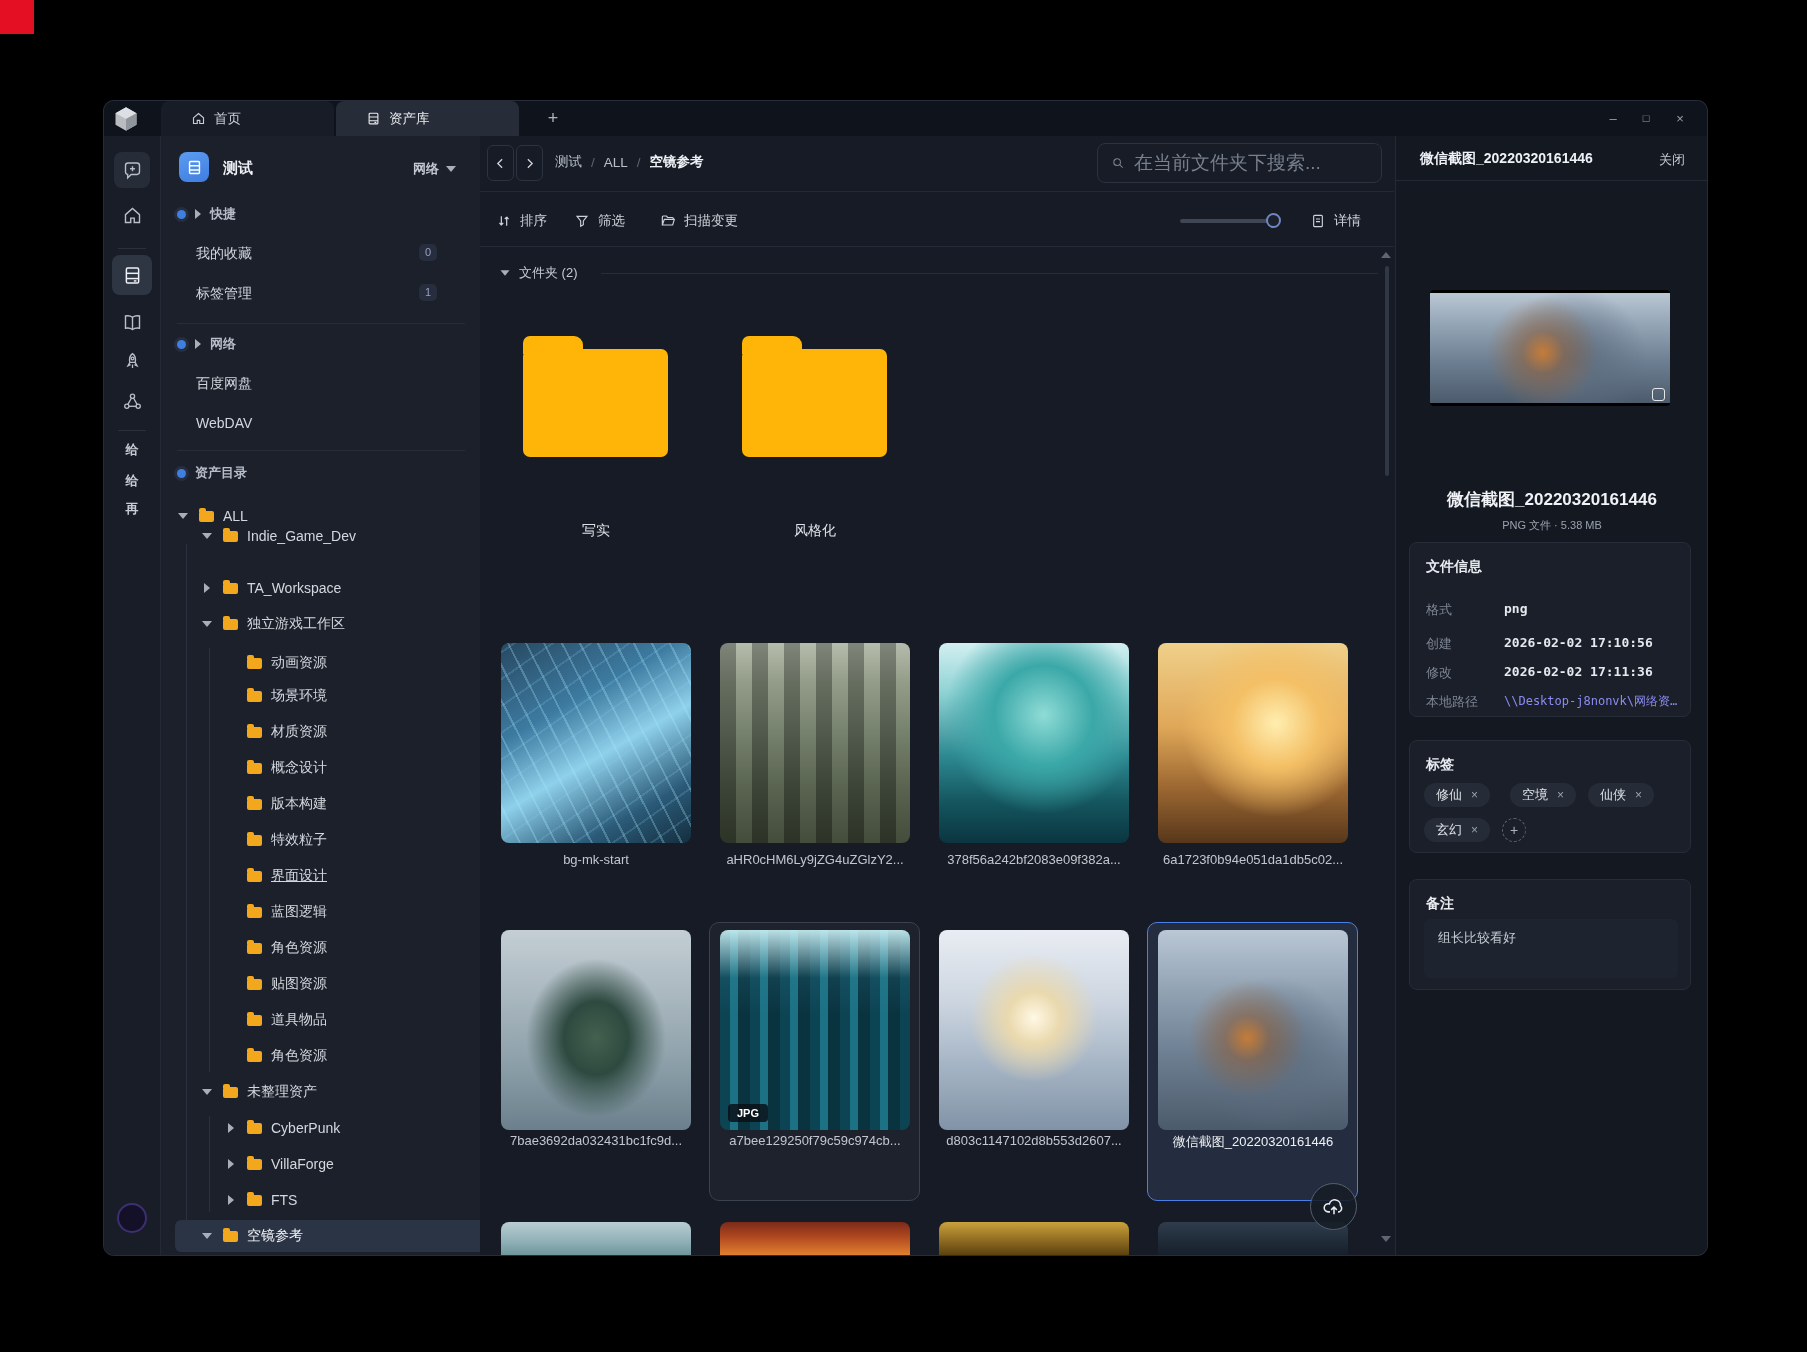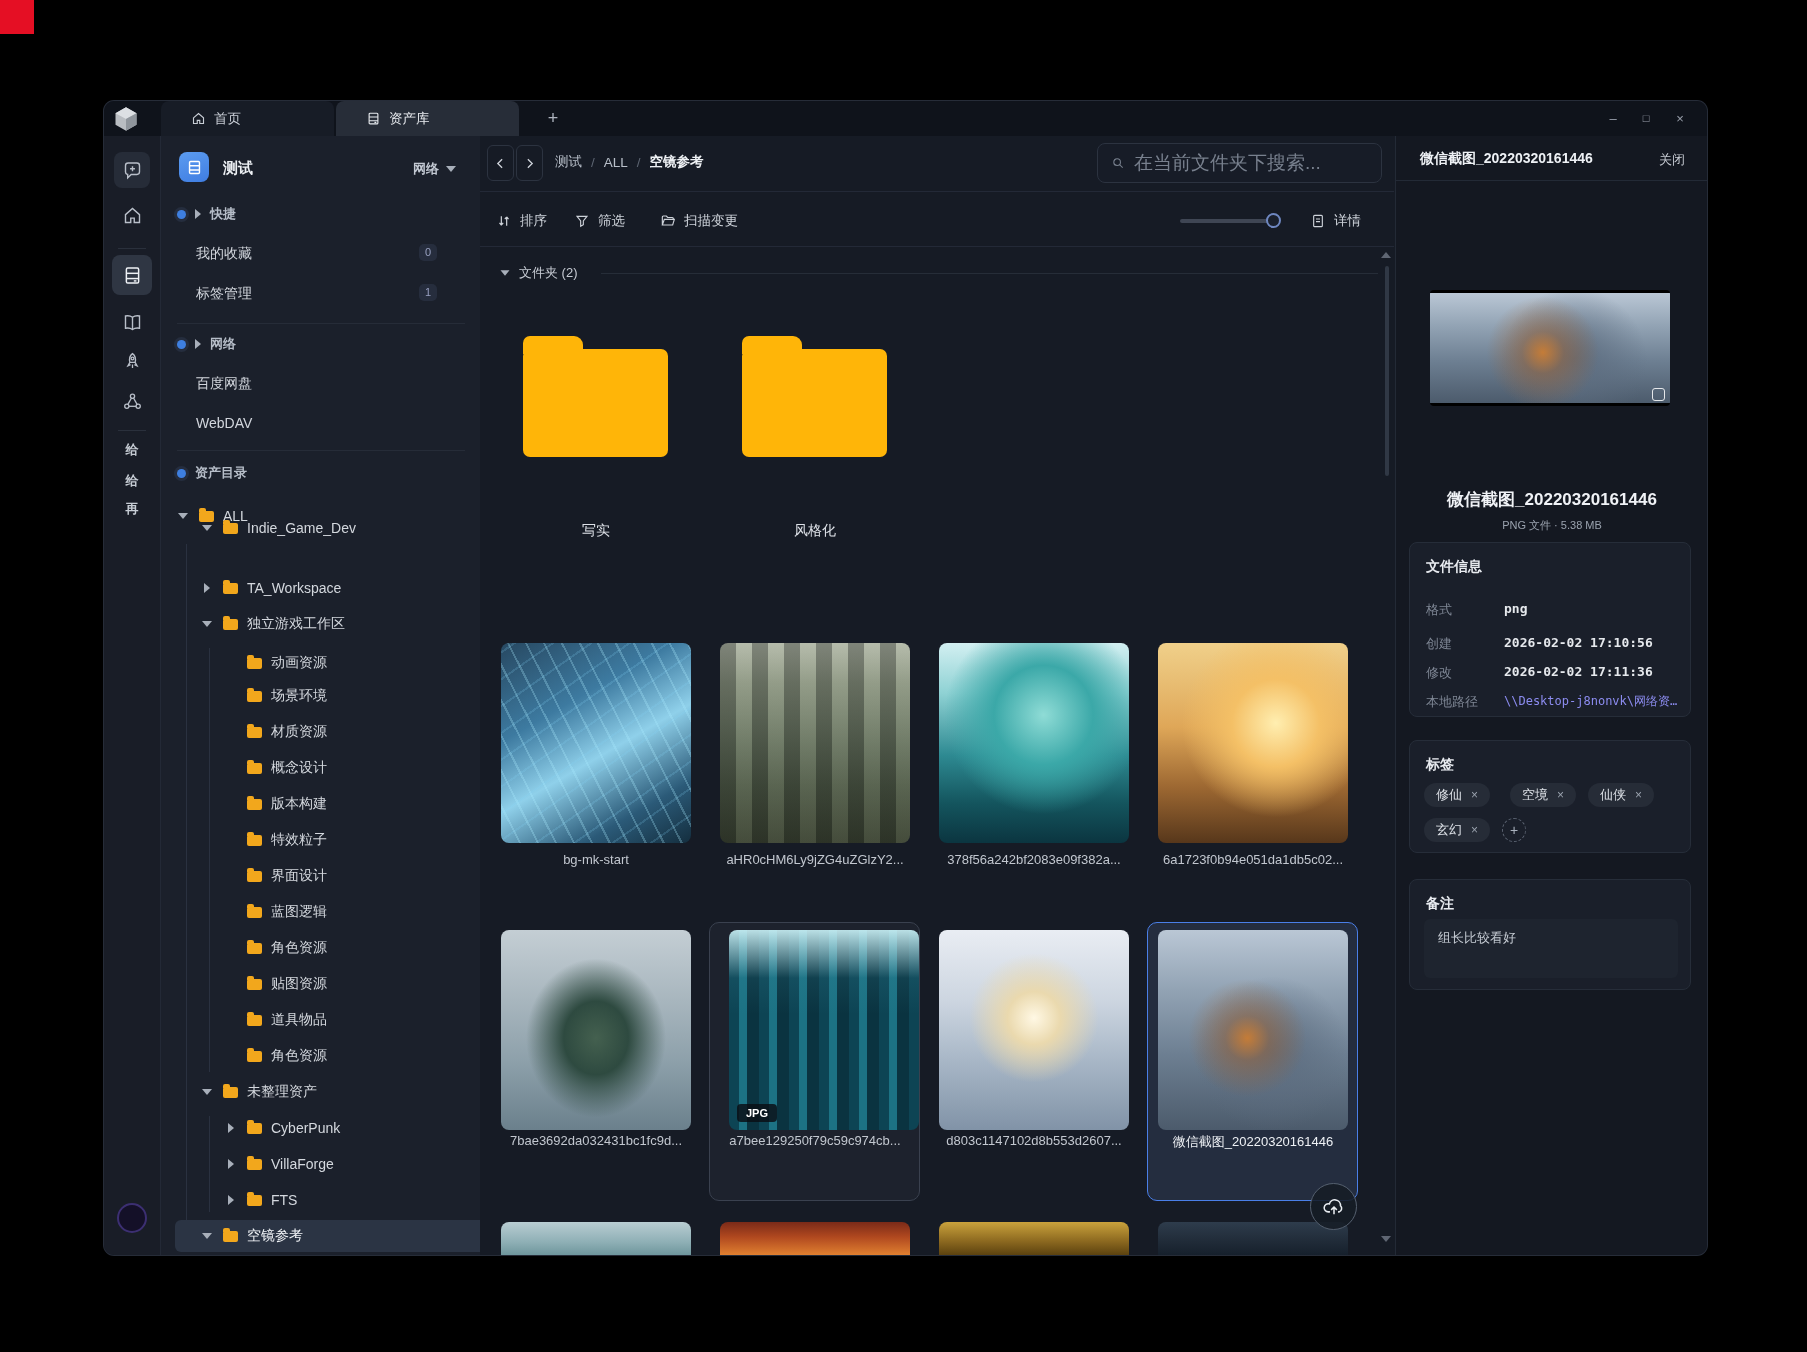--- a/index.html
+++ b/index.html
@@ -88,21 +88,21 @@
   .sb-arrow { position:absolute; left:901px; width:0; height:0; border-left:5px solid transparent; border-right:5px solid transparent; cursor:pointer; }
   #sb-up { top:116px; border-bottom:6px solid #5f6673; }
   #sb-down { top:1100px; border-top:6px solid #5f6673; }
 
   
   .art-wireframe { background:repeating-linear-gradient(63deg,rgba(170,235,255,.28) 0 2px,transparent 2px 16px),repeating-linear-gradient(-35deg,rgba(130,210,245,.18) 0 2px,transparent 2px 22px),linear-gradient(150deg,#274861 0%,#3d7aa0 32%,#8fd0ea 55%,#2b5a78 80%,#142e3e 100%); }
   .art-ruins { background:repeating-linear-gradient(90deg,rgba(38,44,36,.45) 0 16px,rgba(125,135,112,.25) 16px 32px),linear-gradient(180deg,#c9cec0 0%,#9aa390 20%,#6f7b68 48%,#4d5846 72%,#313829 100%); }
   .art-tree { background:radial-gradient(circle at 55% 36%,#8fdcd6 0%,#3ba8a8 30%,rgba(0,0,0,0) 60%),linear-gradient(180deg,#d2eff1 0%,#8fd2d4 25%,#2e8a92 56%,#14555e 80%,#0b3540 100%); }
   .art-desert { background:radial-gradient(circle at 62% 40%,#ffeeb0 0%,#f4c066 26%,rgba(0,0,0,0) 56%),linear-gradient(180deg,#f0d08a 0%,#dfa758 42%,#9d6832 72%,#57371b 100%); }
   .art-island { background:radial-gradient(ellipse at 50% 54%,#44604f 0%,#2e4a40 24%,rgba(0,0,0,0) 52%),linear-gradient(180deg,#c4ced4 0%,#a8b6be 35%,#8da0aa 66%,#6b808c 100%); }
-  .art-cascade { background:linear-gradient(180deg,rgba(205,242,247,.9) 0%,rgba(60,140,160,.15) 24%,rgba(0,0,0,0) 42%),repeating-linear-gradient(90deg,#0d4454 0 10px,#1c7284 10px 18px,#0a3340 18px 30px);margin-left:9px; }
+  .art-cascade { background:linear-gradient(180deg,rgba(205,242,247,.9) 0%,rgba(60,140,160,.15) 24%,rgba(0,0,0,0) 42%),repeating-linear-gradient(90deg,#0d4454 0 10px,#1c7284 10px 18px,#0a3340 18px 30px); }
   .art-gate { background:radial-gradient(circle at 50% 44%,#fff8e4 0%,#ead9ae 18%,rgba(0,0,0,0) 44%),linear-gradient(180deg,#e9edf3 0%,#ccd5e0 36%,#a7b6c6 66%,#8193a7 100%); }
   .art-village { background:radial-gradient(circle at 47% 54%,#c47c38 0%,rgba(150,100,60,.55) 15%,rgba(0,0,0,0) 40%),radial-gradient(circle at 60% 62%,#5d6d80 0%,rgba(0,0,0,0) 46%),linear-gradient(180deg,#bac7d5 0%,#92a3b4 30%,#6d7f92 62%,#4c5b6c 100%); }
   .art-mist { background:linear-gradient(180deg,#b9cdd2 0%,#8fb0b6 60%,#6e969c 100%); }
   .art-lantern { background:linear-gradient(180deg,#7a2a18 0%,#b0481f 45%,#e08030 100%); }
   .art-hall { background:linear-gradient(180deg,#caa23c 0%,#8a671f 60%,#5c420f 100%); }
   .art-pagoda { background:linear-gradient(180deg,#2e3c4c 0%,#202b38 60%,#16202c 100%); }
 
   
   #insp { position:absolute; left:1291px; top:35px; width:312px; height:1119px; background:#141821; border-left:1px solid #232a36; }
   #insp-title { position:absolute; left:24px; top:14px; font-size:14px; font-weight:bold; color:#eef1f5; }
@@ -250,21 +250,21 @@
     <div class="gline" style="left:48px;top:512px;height:424px;"></div>
     <div class="gline" style="left:48px;top:980px;height:96px;"></div>
     <div id="tree">
         <div class="tree-row" style="top: 364px; padding-left: 16px;">
           <span class="tcar">
             <span class="tri-d"></span>
           </span>
           <span class="tf"></span>
           <span class="lbl">ALL</span>
         </div>
-        <div class="tree-row" style="top: 376px; padding-left: 40px;">
+        <div class="tree-row" style="top: 384px; padding-left: 40px;">
           <span class="tcar">
             <span class="tri-d"></span>
           </span>
           <span class="tf"></span>
           <span class="lbl">Indie_Game_Dev</span>
         </div>
         <div class="tree-row" style="top: 436px; padding-left: 40px;">
           <span class="tcar">
             <span class="tri-r"></span>
           </span>
@@ -301,21 +301,21 @@
         <div class="tree-row" style="top: 652px; padding-left: 64px;">
           <span class="tcar"></span>
           <span class="tf"></span>
           <span class="lbl">版本构建</span>
         </div>
         <div class="tree-row" style="top: 688px; padding-left: 64px;">
           <span class="tcar"></span>
           <span class="tf"></span>
           <span class="lbl">特效粒子</span>
         </div>
-        <div class="tree-row" style="top: 724px; padding-left: 64px;">
+        <div class="tree-row" style="top: 724px; padding-left: 64px; text-decoration: underline;">
           <span class="tcar"></span>
           <span class="tf"></span>
           <span class="lbl">界面设计</span>
         </div>
         <div class="tree-row" style="top: 760px; padding-left: 64px;">
           <span class="tcar"></span>
           <span class="tf"></span>
           <span class="lbl">蓝图逻辑</span>
         </div>
         <div class="tree-row" style="top: 796px; padding-left: 64px;">

